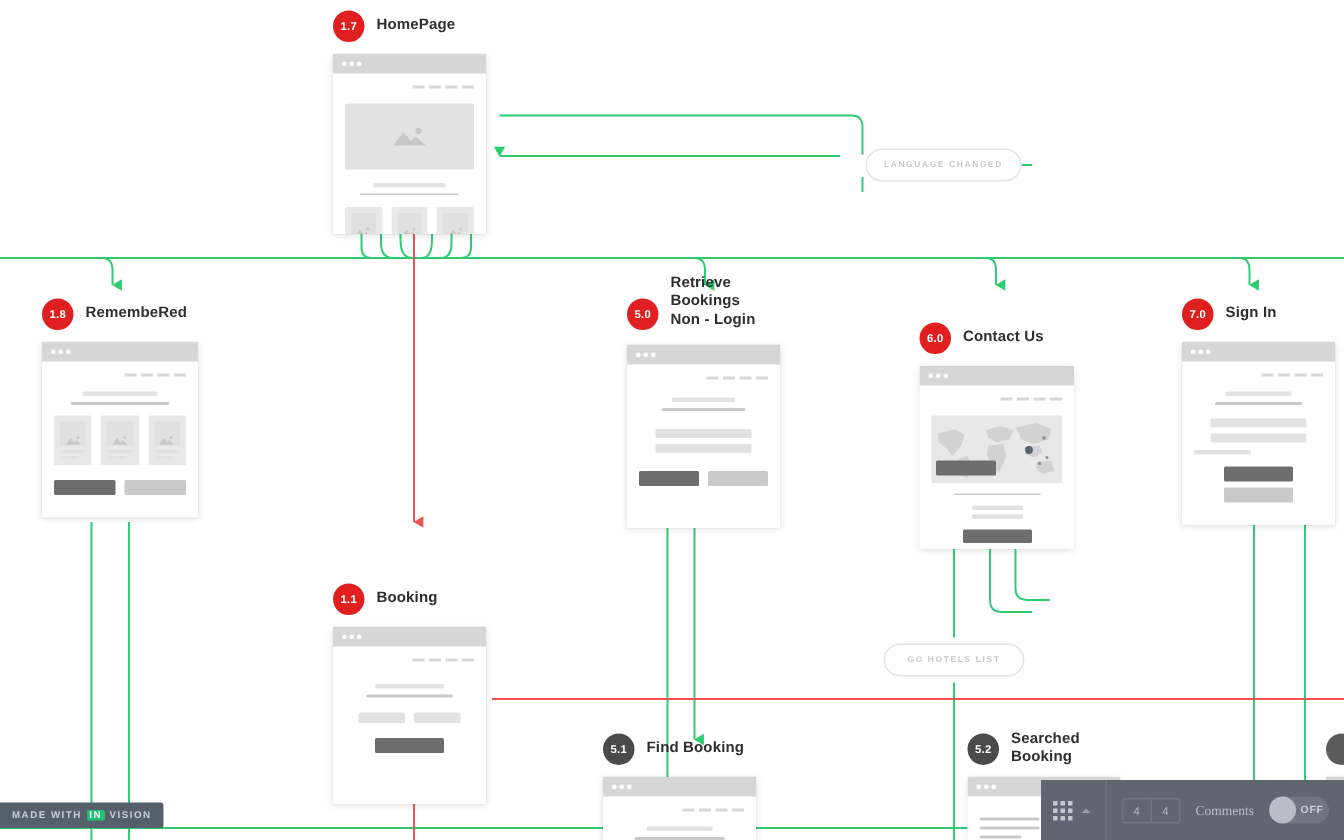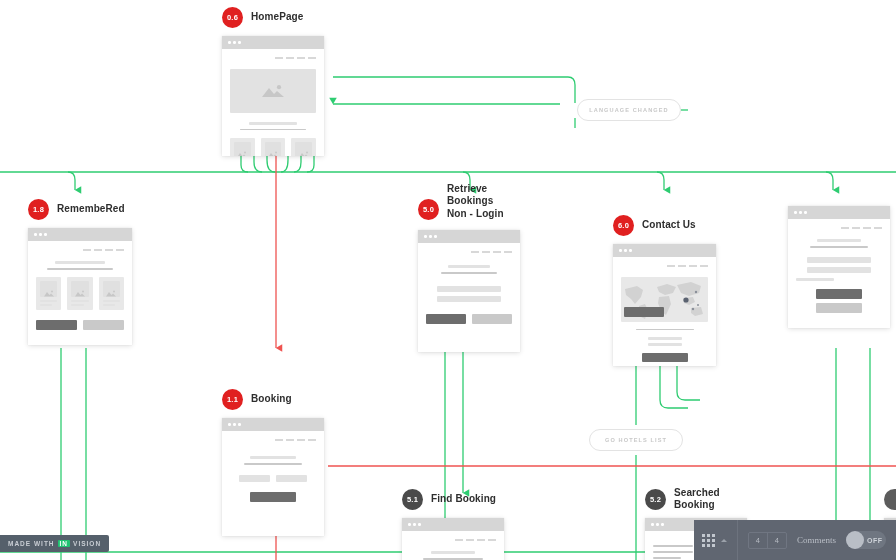--- a/index.html
+++ b/index.html
@@ -165,21 +165,21 @@
       <path d="M276,155 L276,348" marker-end="url(#ar)"></path>
 
       <path d="M276,535 L276,560"></path>
 
       <path d="M328,466 L896,466"></path>
     </g>
   </svg>
 
   <div class="node" style="left:222px; top:6px; width:102px;">
     <div class="node-head">
-      <div class="badge">0.6</div>
+      <div class="badge">1.7</div>
       <div class="node-label">HomePage</div>
     </div>
     <div class="screen" style="width:102px; height:120px;">
       <div class="titlebar">
         <div class="dot"></div>
         <div class="dot"></div>
         <div class="dot"></div>
       </div>
       <div class="screen-body">
         <div class="navrow">
@@ -358,20 +358,24 @@
         </div>
         <div class="bar mid center" style="width:58px;height:1.5px;margin-top:7px;"></div>
         <div class="bar center" style="width:34px;height:3px;margin-top:7px;"></div>
         <div class="bar center" style="width:34px;height:3px;margin-top:3px;"></div>
         <div class="bar dark center" style="width:46px;height:9px;margin-top:7px;"></div>
       </div>
     </div>
   </div>
 
   <div class="node" style="left:788px; top:198px; width:102px;">
+    <div class="node-head">
+      <div class="badge">7.0</div>
+      <div class="node-label">Sign In</div>
+    </div>
     <div class="screen" style="width:102px; height:122px;">
       <div class="titlebar">
         <div class="dot"></div>
           <div class="dot"></div>
           <div class="dot"></div>
       </div>
       <div class="screen-body">
         <div class="navrow">
           <i></i>
             <i></i>

